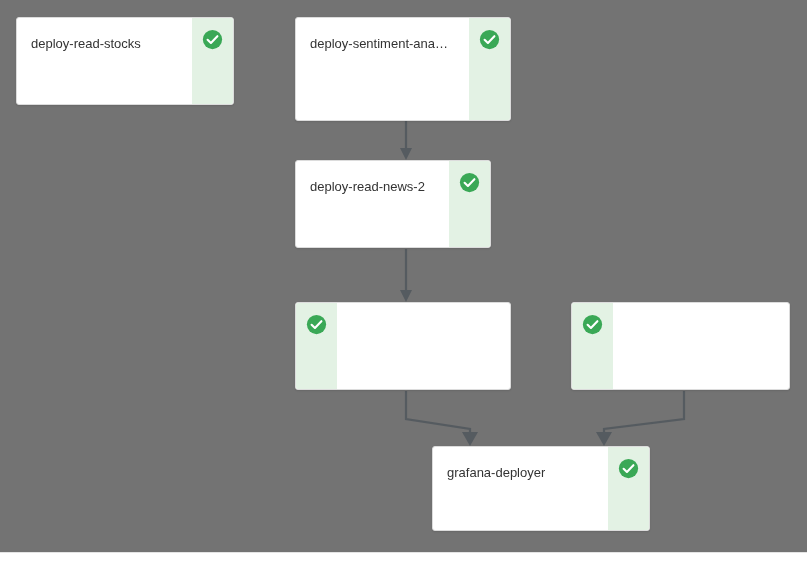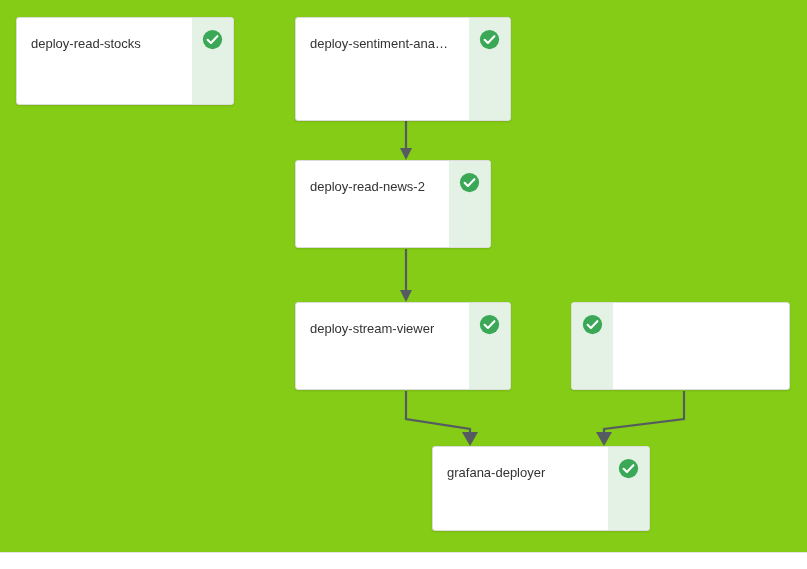--- a/index.html
+++ b/index.html
@@ -12,21 +12,21 @@
     height: 569px;
     overflow: hidden;
     font-family: "Liberation Sans", sans-serif;
     background: #ffffff;
   }
 
   #graph-canvas {
     position: relative;
     width: 807px;
     height: 553px;
-    background: #84cc16;
+    background: #737373;
     border-bottom: 1px solid #e4e4e4;
     box-sizing: border-box;
     overflow: hidden;
   }
 
   #edge-layer {
     position: absolute;
     left: 0;
     top: 0;
     width: 807px;
@@ -133,23 +133,20 @@
           <span class="node-label">deploy-read-news-2</span>
         </div>
         <div class="node-status" style="background: rgb(227, 242, 228);">
           <svg class="status-badge" viewBox="0 0 24 24">
             <circle cx="12" cy="12" r="11" fill="#3aa856"></circle>
             <path d="M6.4 12.3 L10.2 16.0 L17.6 8.2" fill="none" stroke="#ffffff" stroke-width="2.4" stroke-linecap="round" stroke-linejoin="round"></path>
           </svg>
         </div>
       </div>
       <div class="node" style="left: 295px; top: 302px; width: 216px; height: 88px;">
-        <div class="node-body">
-          <span class="node-label">deploy-stream-viewer</span>
-        </div>
         <div class="node-status" style="background: rgb(227, 242, 228);">
           <svg class="status-badge" viewBox="0 0 24 24">
             <circle cx="12" cy="12" r="11" fill="#3aa856"></circle>
             <path d="M6.4 12.3 L10.2 16.0 L17.6 8.2" fill="none" stroke="#ffffff" stroke-width="2.4" stroke-linecap="round" stroke-linejoin="round"></path>
           </svg>
         </div>
       </div>
       <div class="node" style="left: 571px; top: 302px; width: 219px; height: 88px;">
         <div class="node-status" style="background: rgb(227, 242, 228);">
           <svg class="status-badge" viewBox="0 0 24 24">

